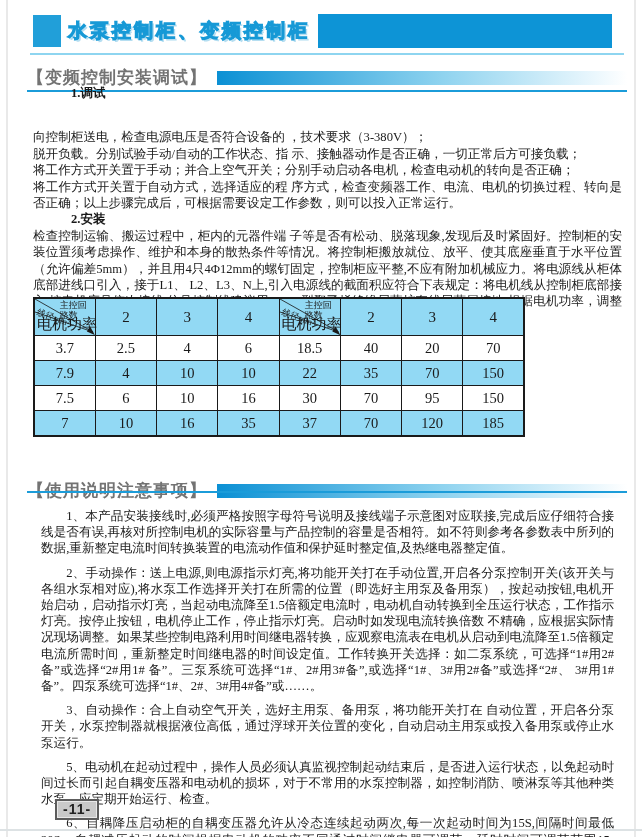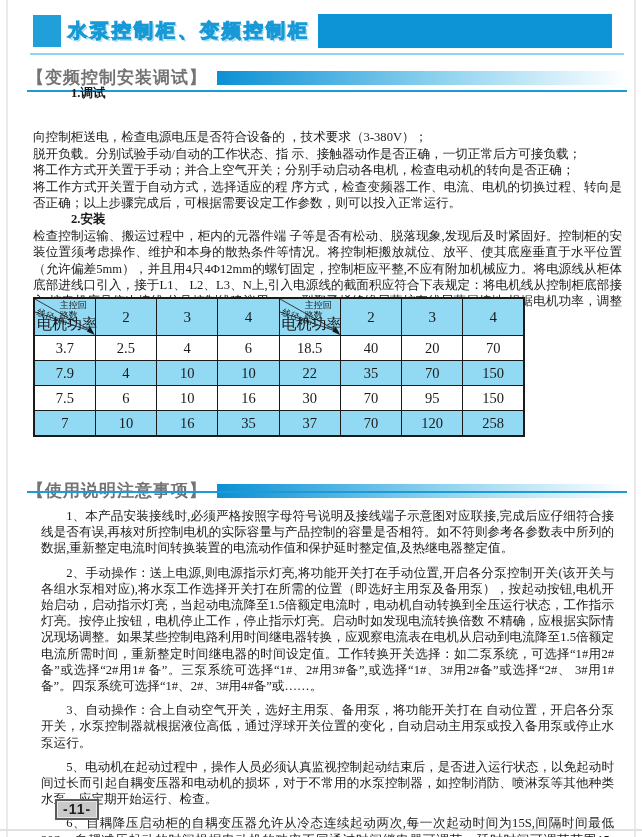--- a/index.html
+++ b/index.html
@@ -147,21 +147,21 @@
           <td>150</td>
         </tr>
         <tr>
           <td>7</td>
           <td>10</td>
           <td>16</td>
           <td>35</td>
           <td>37</td>
           <td>70</td>
           <td>120</td>
-          <td>258</td>
+          <td>185</td>
         </tr>
       </tbody>
   </table>
 
   <div class="section-heading" style="top:479px;text-align:center;">
     <span class="heading-text">【使用说明注意事项】</span>
     <span class="gradient-bar"></span>
   </div>
   <div class="heading-underline" style="top:491px;"></div>
 

